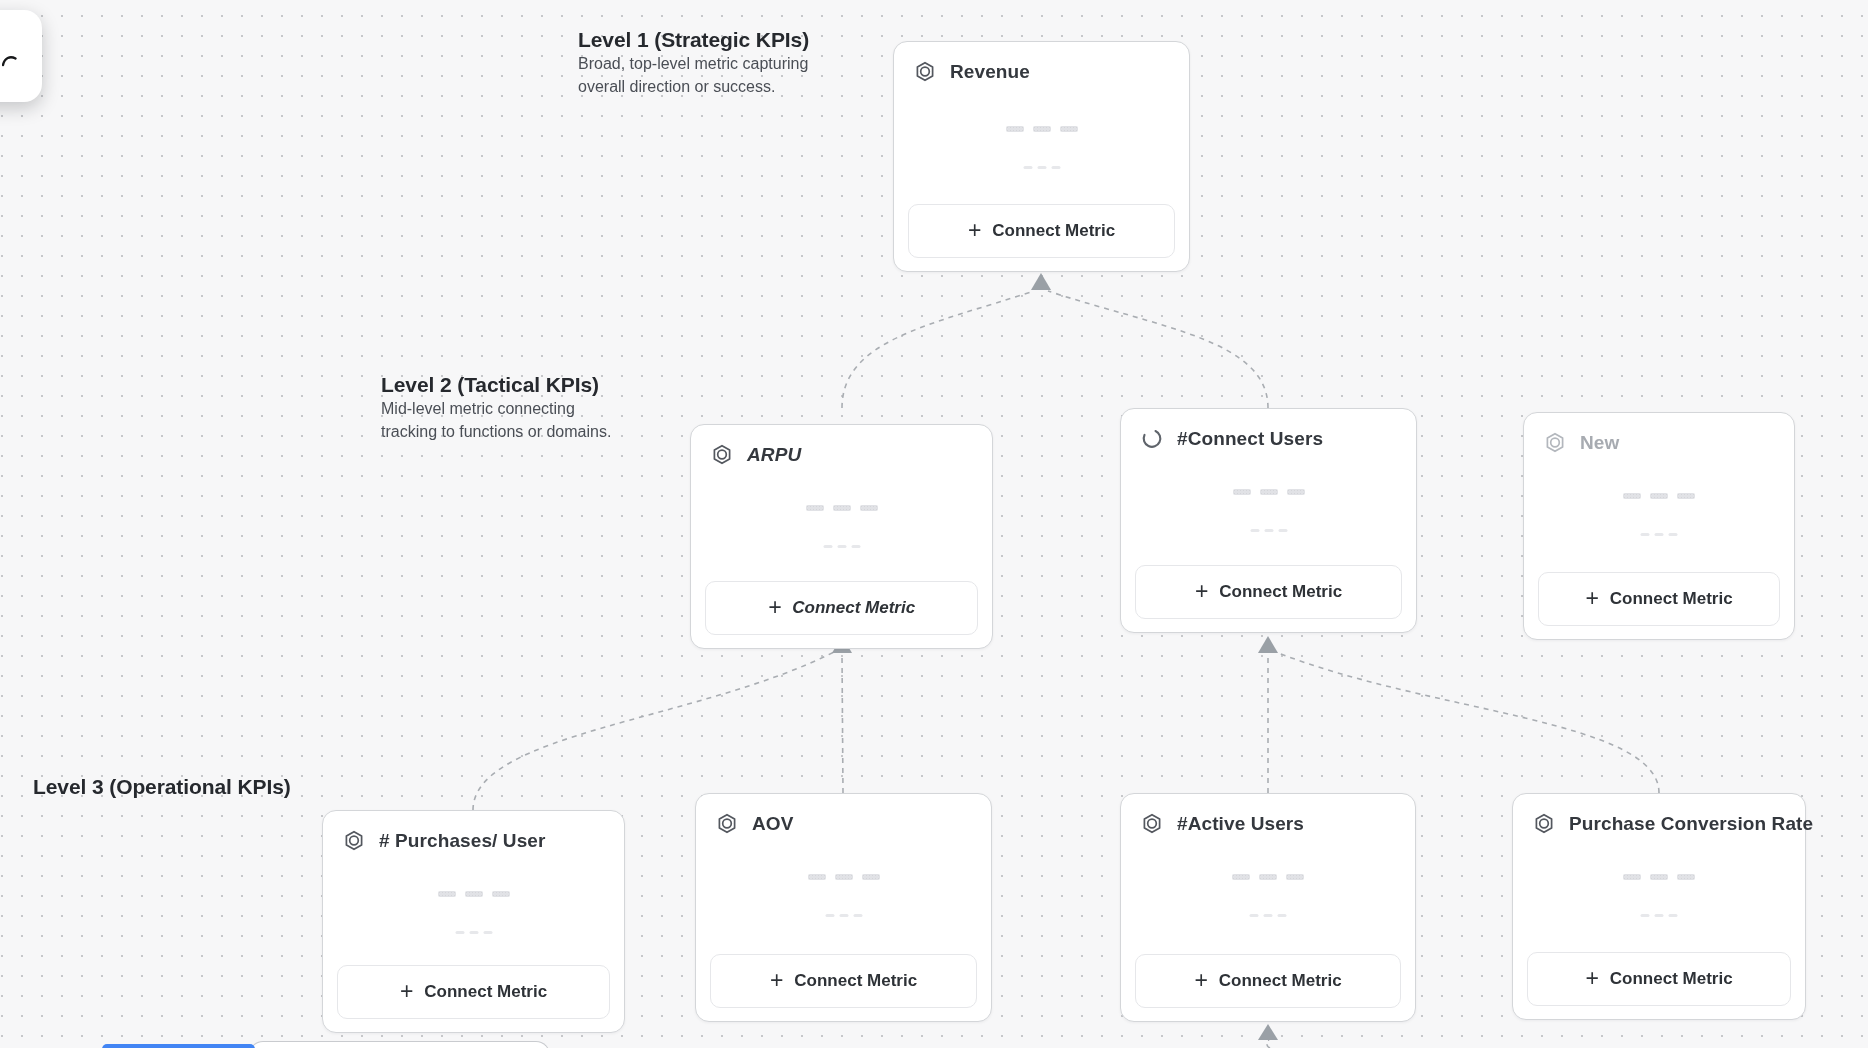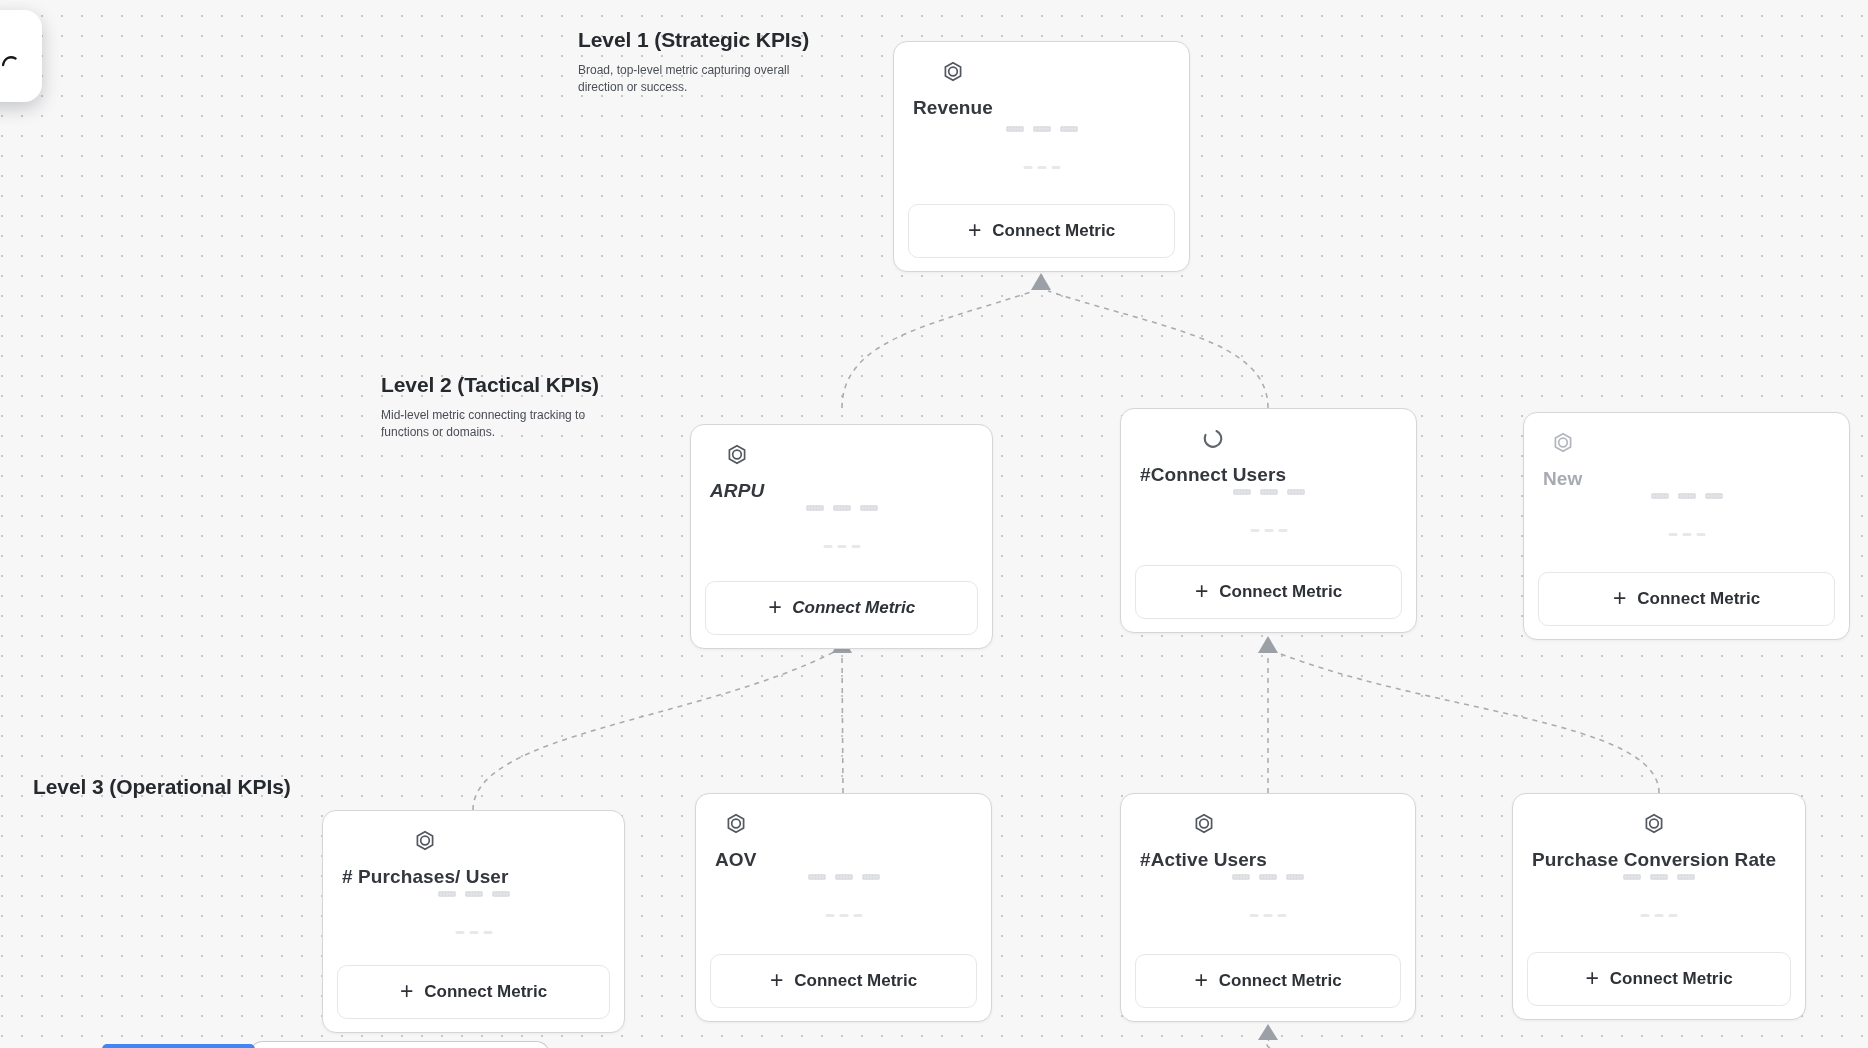--- a/index.html
+++ b/index.html
@@ -16,34 +16,34 @@
     background-image:radial-gradient(circle, #c6c7ca 1.15px, transparent 1.3px);
     background-size:20px 20px;
     background-position:12px 6px;
   }
   
   svg.connectors { position:absolute; left:0; top:0; z-index:1; pointer-events:none; }
 
   
   .level-label { position:absolute; z-index:2; }
   .level-title { font-size:21px; font-weight:700; color:#26292e; letter-spacing:-0.1px; }
-  .level-desc  { margin-top:10px; font-size:12px; color:#4a4e55; line-height:1.44; }
+  .level-desc  { font-size:16px; color:#4a4e55; line-height:1.44; }
   .ll-1 { left:578px; top:28px; }  .ll-1 .level-desc{ width:252px; }
   .ll-2 { left:381px; top:373px; } .ll-2 .level-desc{ width:246px; }
   .ll-3 { left:33px;  top:775px; } .ll-3 .level-desc{ width:262px; }
 
   
   .card {
     position:absolute; z-index:2;
     background:#ffffff;
     border:1px solid #d4d6d9;
     border-radius:14px;
     box-shadow:0 1px 3px rgba(25,27,32,0.05);
   }
-  .card-header { position:absolute; left:19px; top:18px; display:flex; align-items:center; gap:13px;flex-direction:column; }
+  .card-header { position:absolute; left:19px; top:18px; display:flex; align-items:center; gap:13px; }
   .card-title  { font-size:19px; font-weight:700; color:#34383e; letter-spacing:0.1px; white-space:nowrap; }
   .card.placeholder .card-title { color:#a7abb1; }
   .metric-icon { width:24px; height:24px; flex:0 0 auto; }
 
   .skeleton-row1 { position:absolute; top:80px; left:50%; transform:translateX(-50%); display:flex; gap:9px; }
   .skeleton-row1 span { width:18px; height:6px; border-radius:2px; background:#e1e2e6;
     background-image:radial-gradient(circle,#d4d5d9 0.7px, transparent 0.8px); background-size:3px 3px; }
   .skeleton-row2 { position:absolute; top:120px; left:50%; transform:translateX(-50%); display:flex; gap:5px; }
   .skeleton-row2 span { width:9px; height:3px; border-radius:1.5px; background:#e7e8eb; }
   .card-rev .skeleton-row1 { top:84px; } .card-rev .skeleton-row2 { top:124px; }
@@ -53,21 +53,21 @@
     background:#ffffff; border:1px solid #e6e7ea; border-radius:10px;
     display:flex; align-items:center; justify-content:center; gap:11px;
     font-size:17px; font-weight:600; color:#2e3237; cursor:pointer;
   }
   .plus-glyph { font-size:23px; font-weight:400; color:#2e3237; line-height:1; margin-top:-2px; }
 
   
   .card-rev   { left:893px;  top:41px;  width:297px; height:231px; }
   .card-arpu  { left:690px;  top:424px; width:303px; height:225px;font-style:italic; }
   .card-pay   { left:1120px; top:408px; width:297px; height:225px; }
-  .card-new   { left:1523px; top:412px; width:327px; height:228px; }
+  .card-new   { left:1523px; top:412px; width:272px; height:228px; }
   .card-purch { left:322px;  top:810px; width:303px; height:223px; }
   .card-aov   { left:695px;  top:793px; width:297px; height:229px; }
   .card-act   { left:1120px; top:793px; width:296px; height:229px; }
   .card-pcr   { left:1512px; top:793px; width:294px; height:227px; }
 
   
   .card-partial {
     position:absolute; z-index:2; left:249px; top:1041px; width:301px; height:40px;
     background:#fff; border:1px solid #c9cbcf; border-radius:14px 14px 0 0; border-bottom:none;
   }

